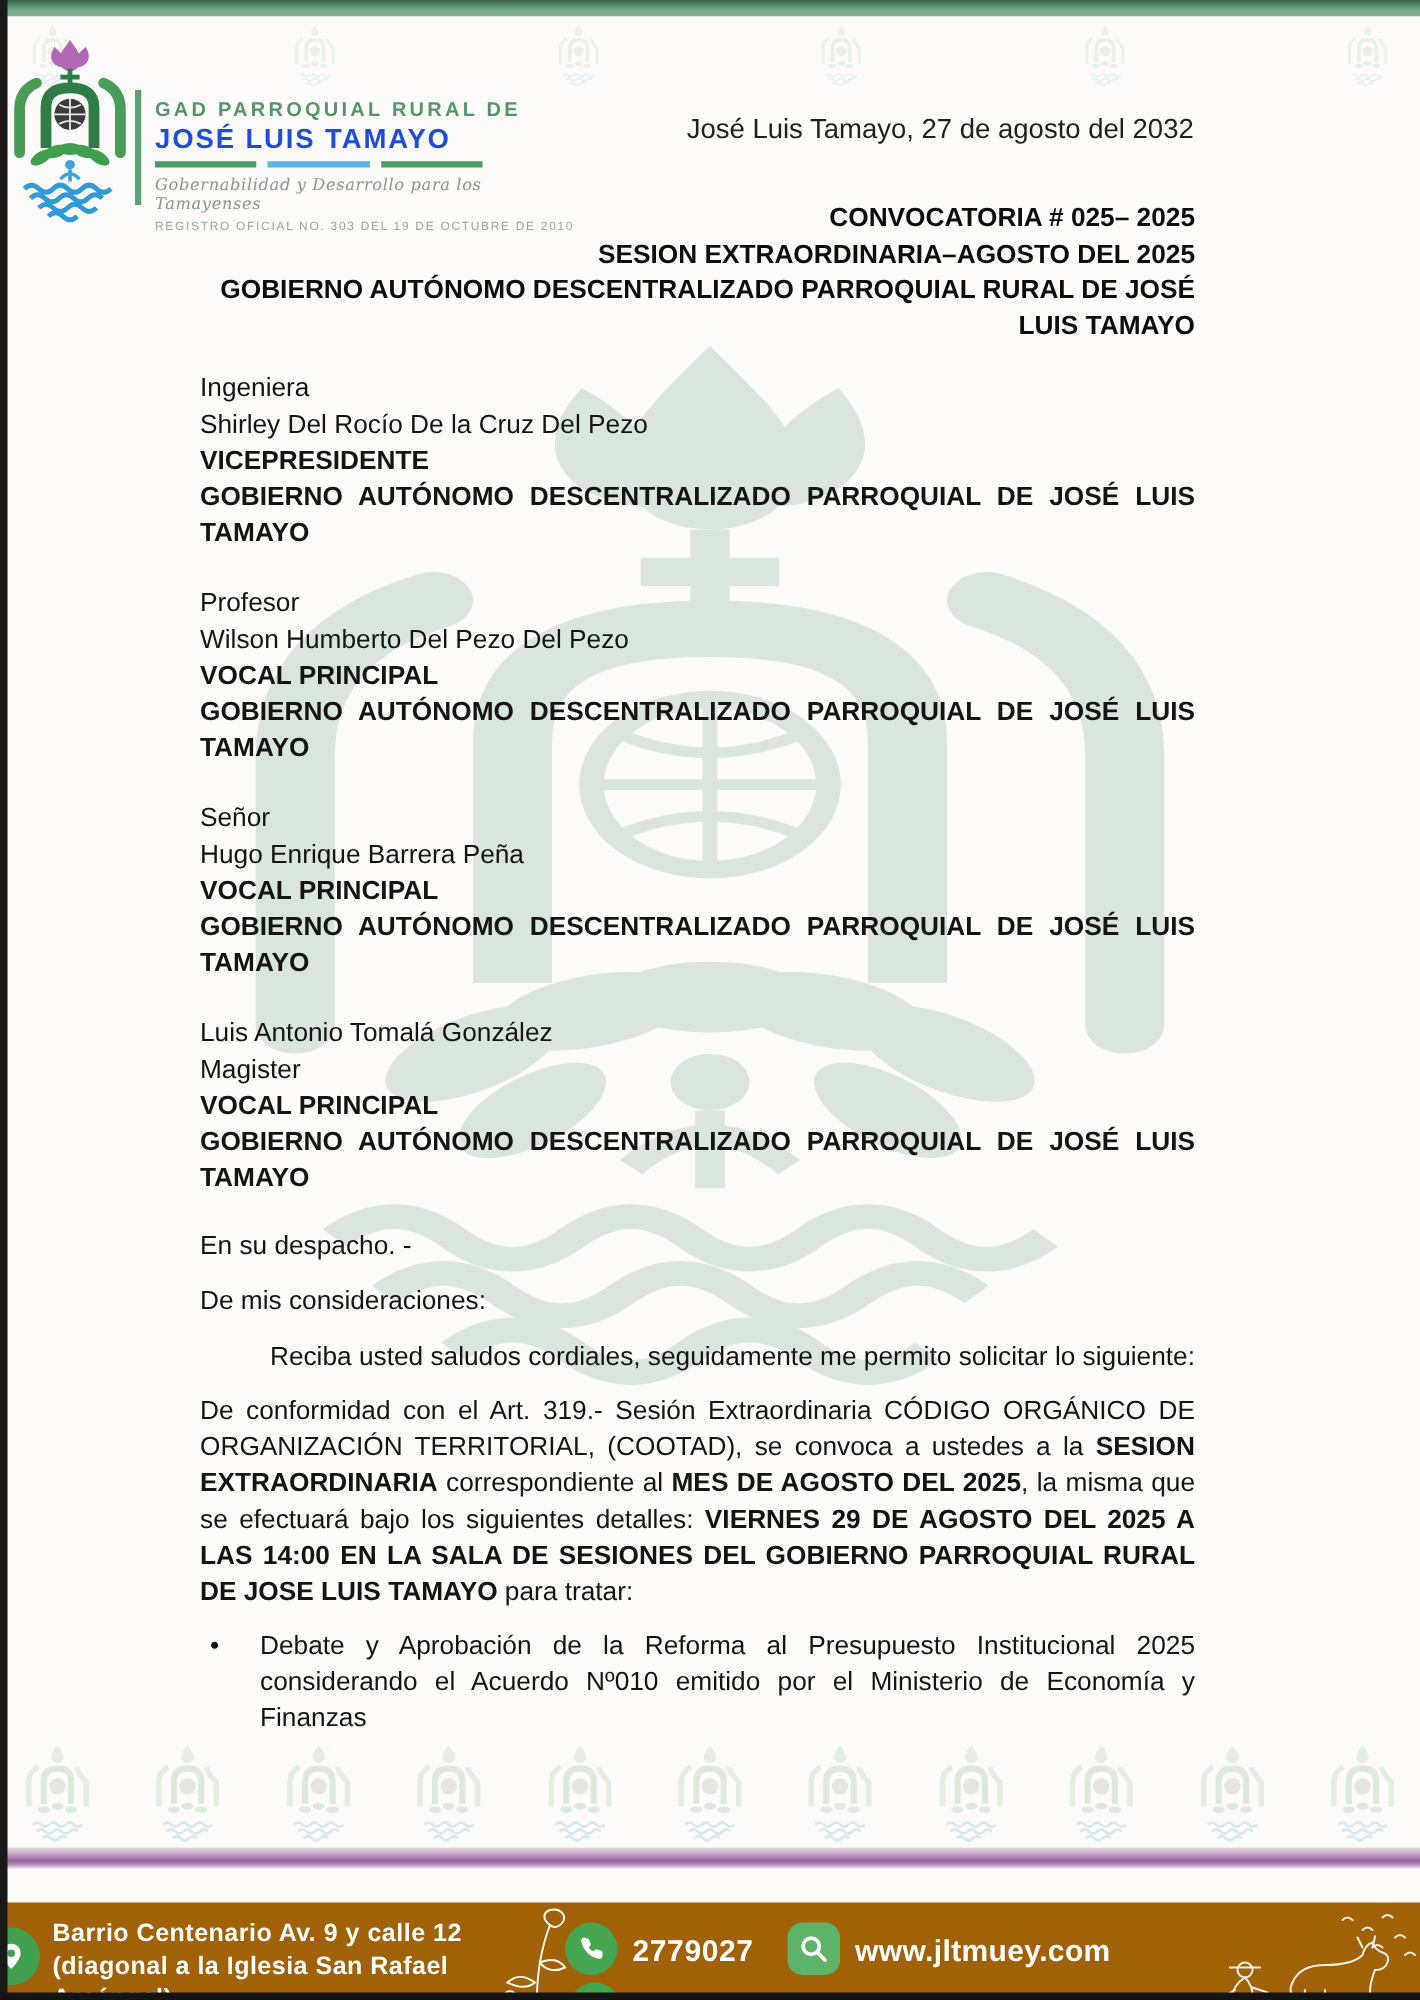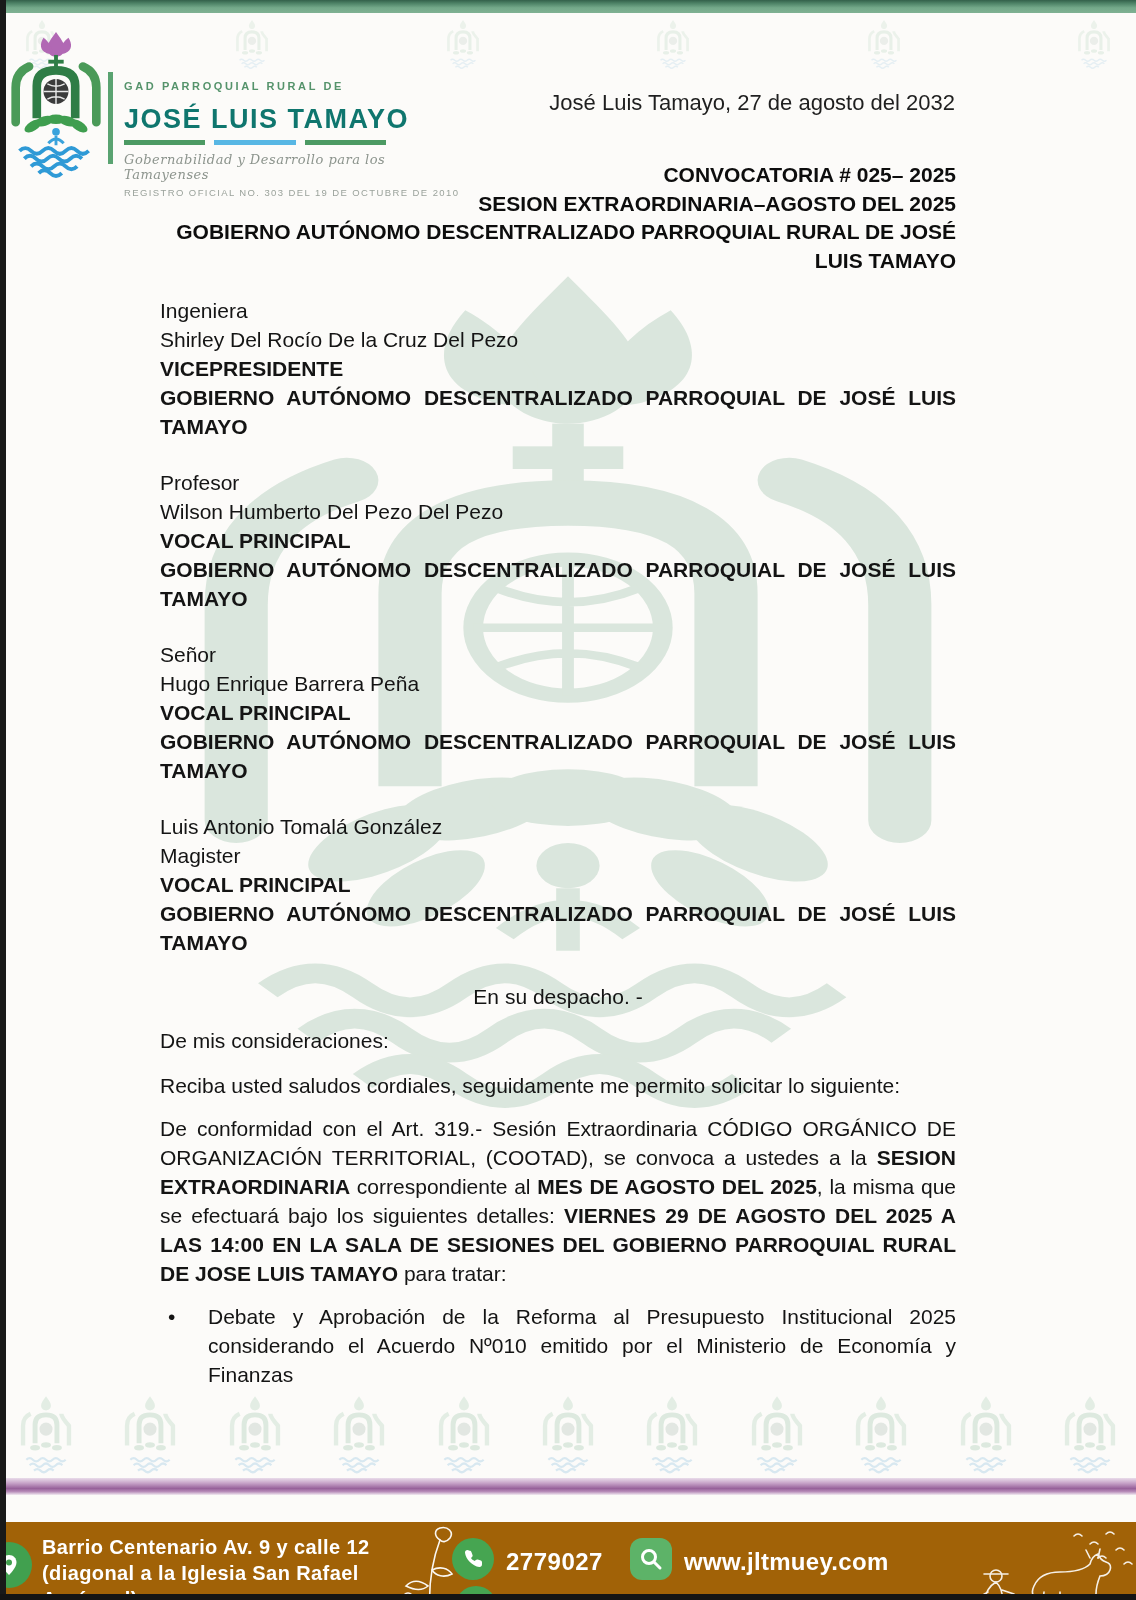--- a/index.html
+++ b/index.html
@@ -17,41 +17,41 @@
   .pattern-row{position:absolute;left:10px;right:10px;display:flex;justify-content:space-between;z-index:0;pointer-events:none;}
   .pattern-top{top:18px;opacity:.35;}
   .pattern-top .mini{width:64px;height:52px;}
   .pattern-bottom{top:1393px;opacity:.55;}
   .pattern-bottom .mini{width:72px;height:82px;}
   .mini{flex:0 0 auto;}
   
   .crest{position:absolute;left:8px;top:26px;width:96px;height:152px;z-index:5;}
   .hdr-divider{position:absolute;left:108px;top:72px;width:5px;height:92px;background:#5aa371;z-index:5;}
   .hdr-text{position:absolute;left:124px;top:80px;z-index:5;width:300px;}
-  .hdr-small{font-size:11px;letter-spacing:2.6px;color:#55936b;font-weight:bold;}
-  .hdr-name{font-size:27px;letter-spacing:1.5px;color:#0f766e;font-weight:bold;margin-top:12px;white-space:nowrap;}
+  .hdr-small{font-size:16px;letter-spacing:2.6px;color:#55936b;font-weight:bold;}
+  .hdr-name{font-size:22px;letter-spacing:1.5px;color:#1d4ed8;font-weight:bold;margin-top:0;white-space:nowrap;}
   .hdr-underline{display:flex;gap:9px;margin-top:5px;width:262px;}
   .hdr-underline i{display:block;height:5px;flex:1;}
   .u-green{background:#4c9a63;}
   .u-blue{background:#58b7e4;}
   .hdr-tagline{font-family:"DejaVu Serif",serif;font-style:italic;font-size:13px;color:#8c948d;margin-top:7px;letter-spacing:.5px;}
   .hdr-registro{font-size:9.5px;color:#9aa29b;letter-spacing:1.4px;margin-top:5px;white-space:nowrap;}
   .date-line{position:absolute;top:90px;right:181px;font-size:22px;color:#1f1f1f;z-index:5;}
   
   .watermark{position:absolute;left:50%;top:265px;transform:translateX(-50%);width:790px;height:850px;z-index:0;opacity:.16;pointer-events:none;}
   
   .title-block{position:absolute;left:160px;top:161px;width:796px;text-align:right;
     font-size:21px;font-weight:bold;line-height:28.5px;color:#0d0d0d;z-index:2;}
   .doc-body{position:absolute;left:160px;top:296px;width:796px;font-size:21px;line-height:29px;z-index:2;color:#141414;}
   .recip{margin-bottom:27px;}
   .recip .org{font-weight:bold;text-align:justify;text-align-last:left;}
   .b{font-weight:bold;}
-  .line-despacho{margin-top:0;margin-bottom:15px;text-align:center;}
+  .line-despacho{margin-top:0;margin-bottom:15px;}
   .line-consid{margin-bottom:16px;}
-  .line-saludos{margin-bottom:14px;}
+  .line-saludos{margin-bottom:14px;text-align:right;}
   .para{text-align:justify;text-align-last:left;margin-bottom:14px;}
   .bullet-row{display:flex;}
   .bullet-dot{width:40px;flex:0 0 40px;padding-left:8px;font-size:21px;}
   .bullet-text{flex:1;text-align:justify;text-align-last:left;}
   
   .purple-bar{position:absolute;left:0;right:0;top:1478px;height:17px;z-index:20;
     background:linear-gradient(#e9dcea 0%,#c7a3c8 30%,#97619a 62%,#b78cb9 80%,#f2ecf2 100%);}
   .footer{position:absolute;left:0;right:0;top:1522px;height:99px;background:#a16207;z-index:21;overflow:hidden;}
   .f-pin{position:absolute;left:-14px;top:20px;width:46px;height:46px;border-radius:50%;background:#41a04f;display:flex;align-items:center;justify-content:center;}
   .f-address{position:absolute;left:42px;top:12px;font-size:20px;line-height:26px;color:#fff;font-weight:bold;letter-spacing:.4px;}

